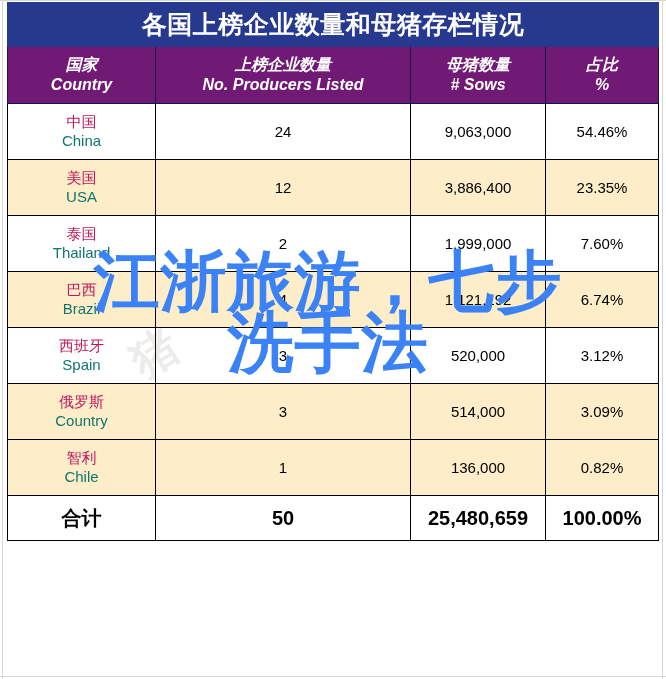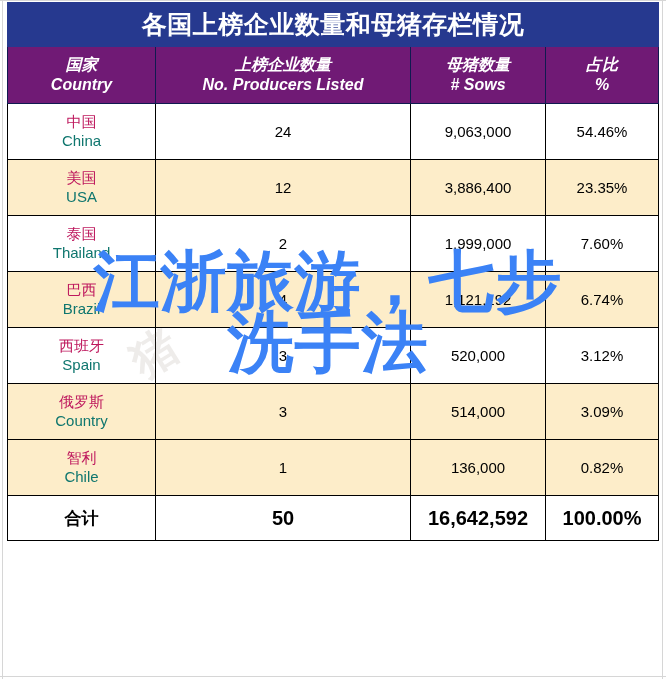--- a/index.html
+++ b/index.html
@@ -127,21 +127,21 @@
     color: #1a1a1a;
   }
 
   
   tr.total-row td {
     height: 44px;
     background: #ffffff;
     font-weight: bold;
     font-size: 20px;
   }
-  tr.total-row td.label { font-size: 17px; margin-top: 45px; }
+  tr.total-row td.label { font-size: 20px; margin-top: 45px; }
 
   
   .watermark {
     position: absolute;
     left: 150px;
     top: 262px;
     width: 260px;
     height: 180px;
     transform: rotate(-32deg);
     transform-origin: center center;
@@ -287,21 +287,21 @@
             <span class="cell-en">Chile</span>
           </td>
           <td class="num">1</td>
           <td class="num">136,000</td>
           <td class="num">0.82%</td>
         </tr>
 
         <tr class="total-row">
           <td class="label">合计</td>
           <td>50</td>
-          <td>16,642,592</td>
+          <td>25,480,659</td>
           <td>100.00%</td>
         </tr>
 
       </tbody>
     </table>
   </div>
 
   <div class="watermark">猪</div>
 
   <div class="overlay-caption">

